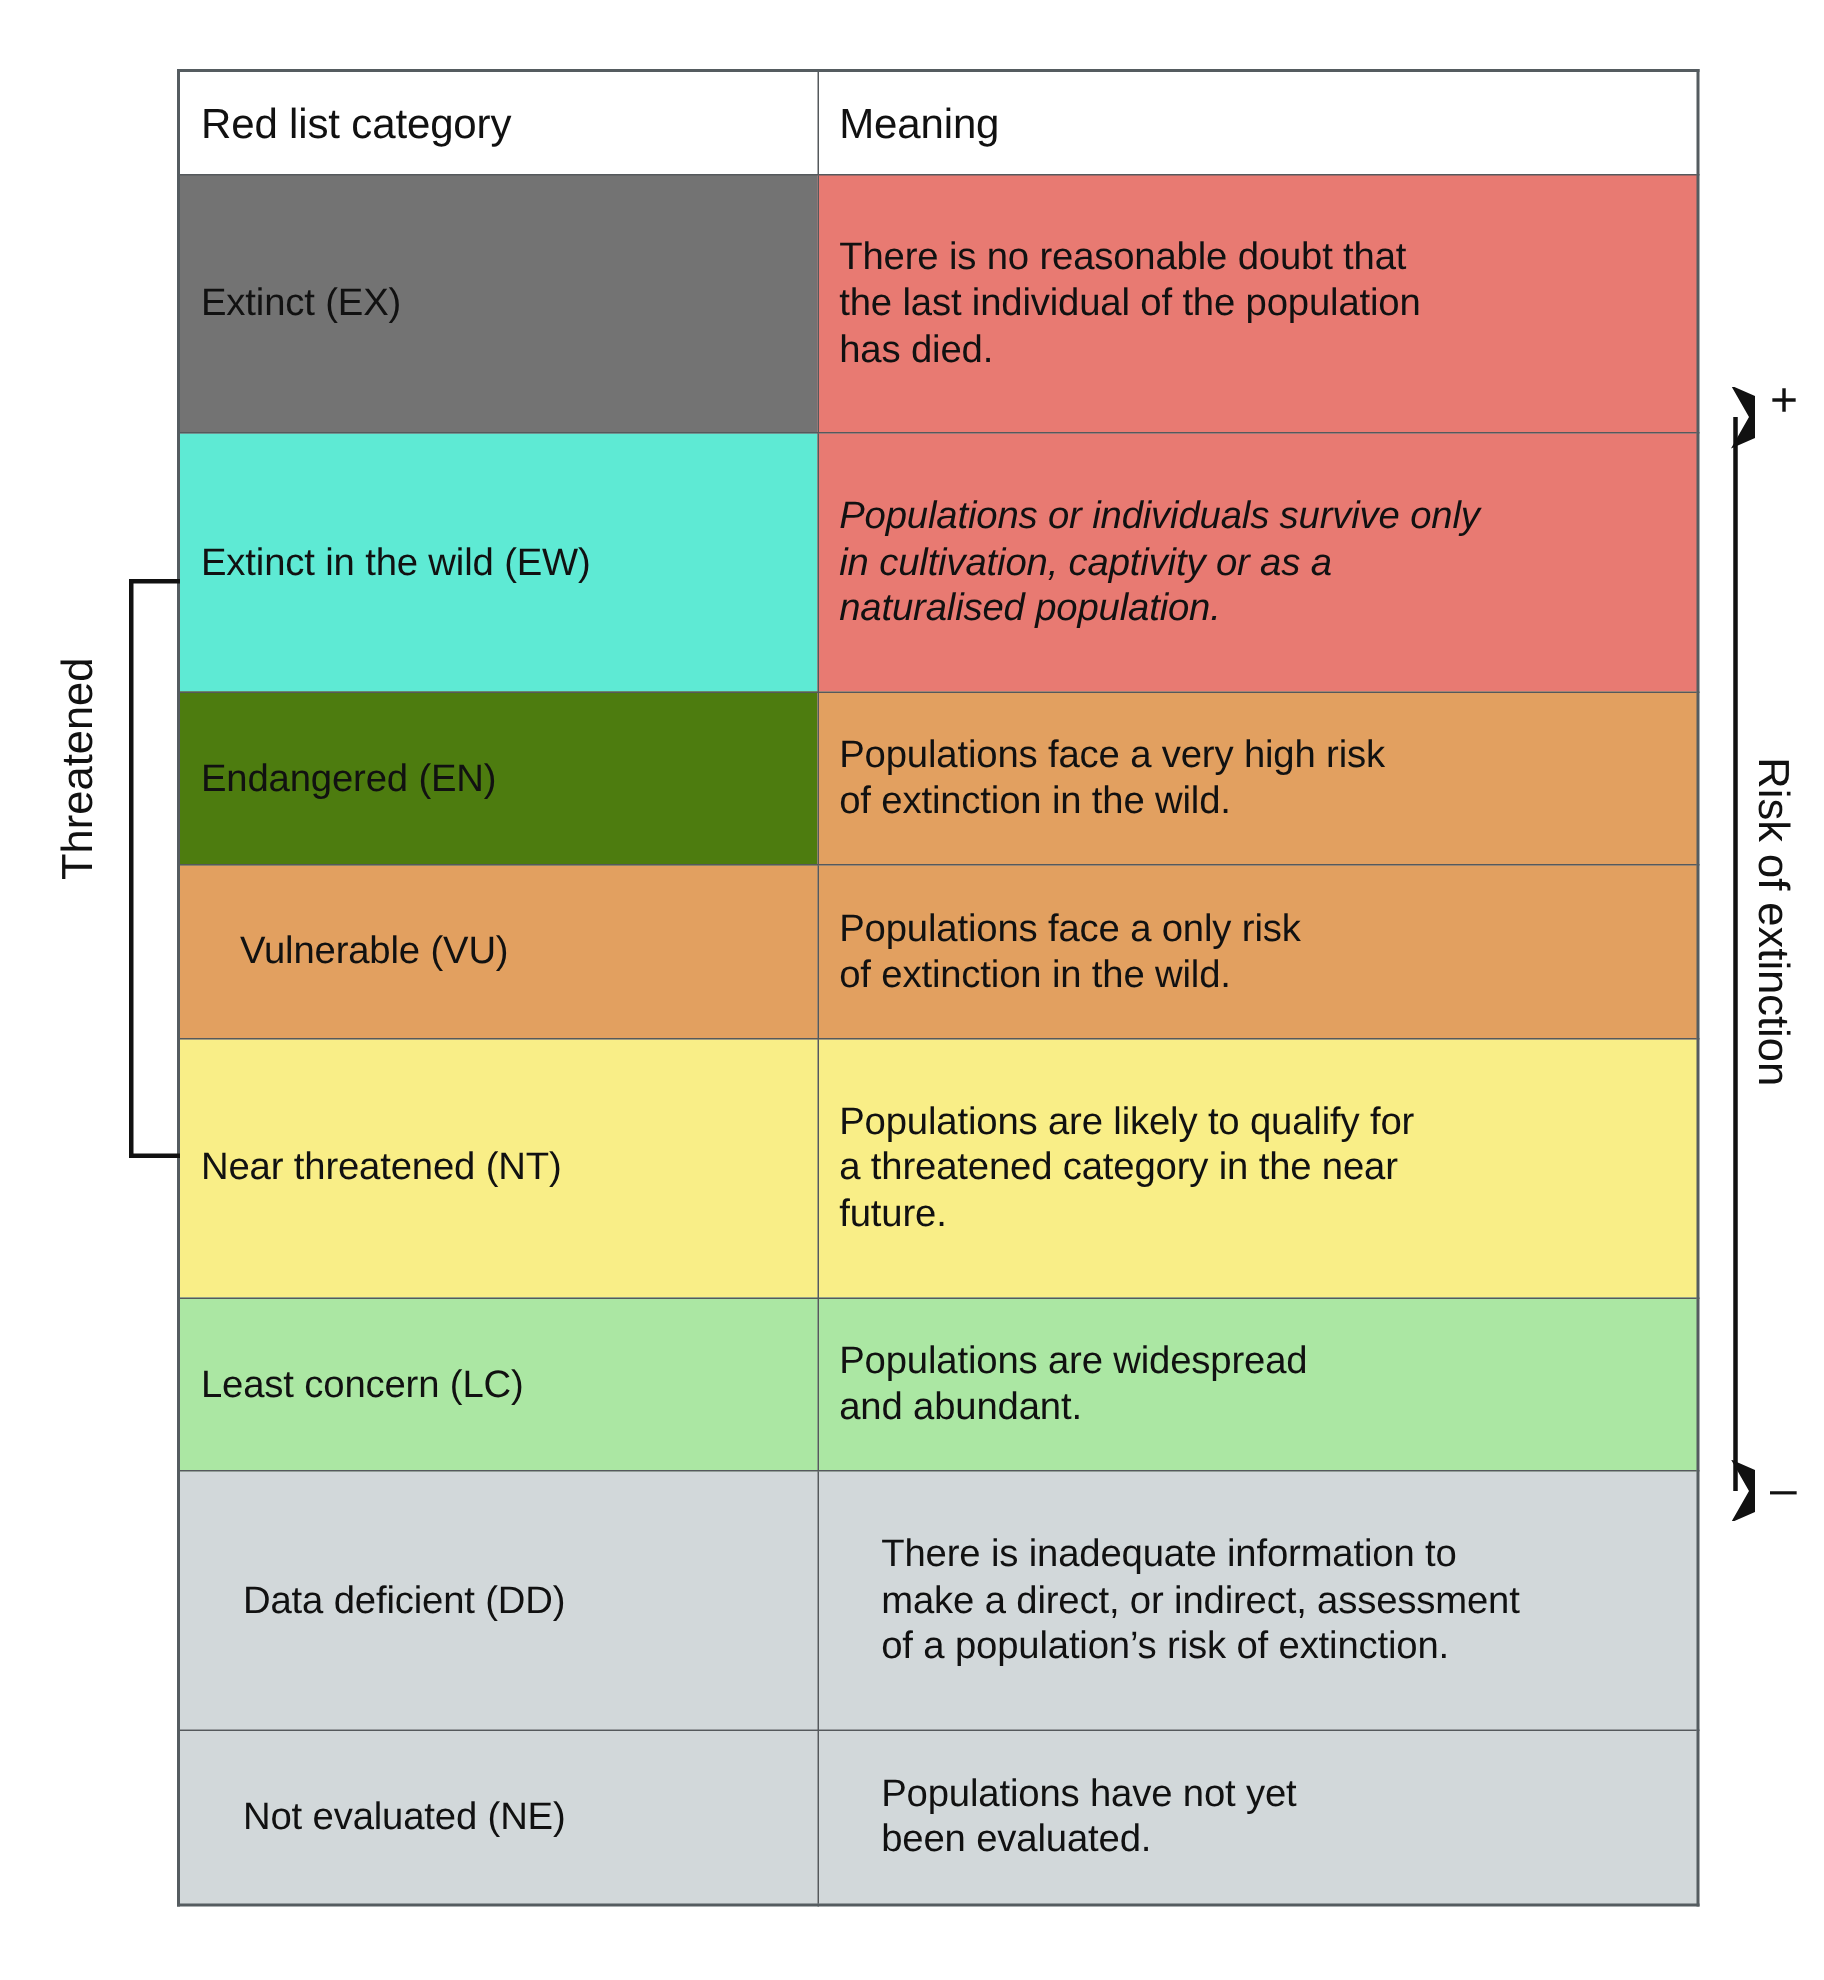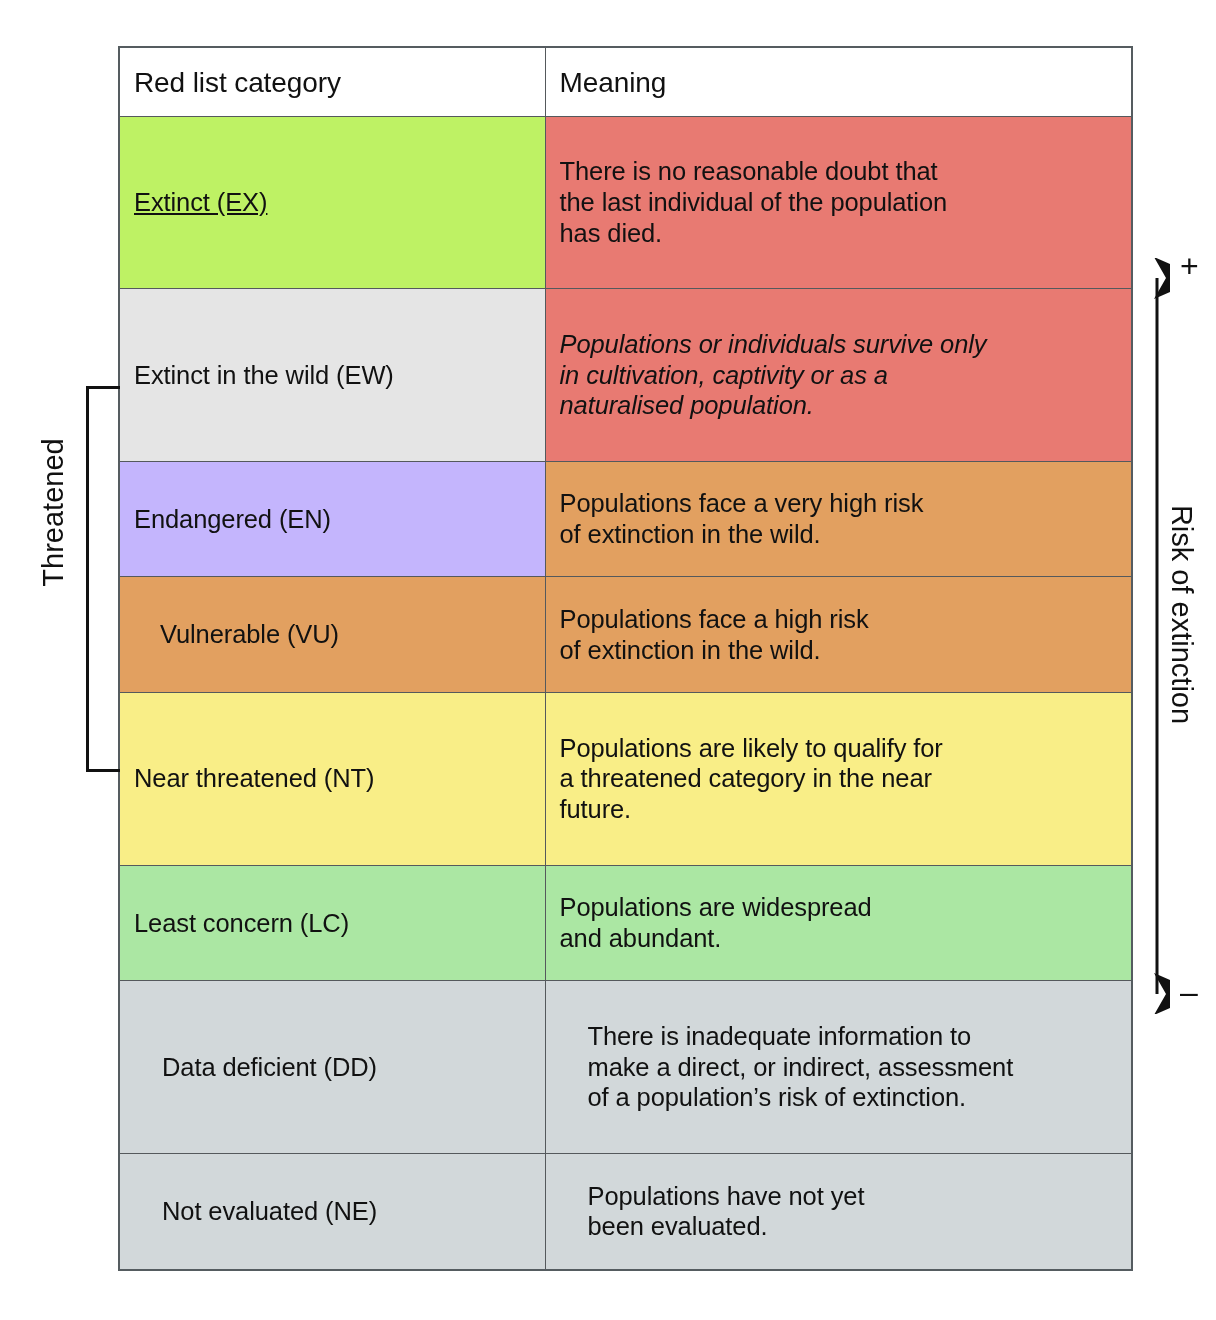--- a/index.html
+++ b/index.html
@@ -146,50 +146,50 @@
           <col class="c1">
           <col class="c2">
         </colgroup>
       <tbody>
         <tr class="header-row">
           <td>Red list category</td>
           <td>Meaning</td>
         </tr>
 
         <tr class="row-ex">
-          <td class="cat" style="background: #bef264; text-decoration: underline;">Extinct (EX)</td>
+          <td class="cat" style="background: #737373;">Extinct (EX)</td>
           <td class="mean" style="background: rgb(232, 122, 114);">
             <span class="ml">There is no reasonable doubt that</span>
             <span class="ml">the last individual of the population</span>
             <span class="ml">has died.</span>
           </td>
         </tr>
 
         <tr class="row-ew">
-          <td class="cat" style="background: #e5e5e5;">Extinct in the wild (EW)</td>
+          <td class="cat" style="background: #5eead4;">Extinct in the wild (EW)</td>
           <td class="mean" style="background: rgb(232, 122, 114); font-style: italic;">
             <span class="ml">Populations or individuals survive only</span>
             <span class="ml">in cultivation, captivity or as a</span>
             <span class="ml">naturalised population.</span>
           </td>
         </tr>
 
 
         <tr class="row-en">
-          <td class="cat" style="background: #c4b5fd;">Endangered (EN)</td>
+          <td class="cat" style="background: #4d7c0f;">Endangered (EN)</td>
           <td class="mean" style="background: rgb(226, 160, 96);">
             <span class="ml">Populations face a very high risk</span>
             <span class="ml">of extinction in the wild.</span>
           </td>
         </tr>
 
         <tr class="row-vu">
           <td class="cat" style="background: rgb(226, 160, 96); padding-left: 40px;">Vulnerable (VU)</td>
           <td class="mean" style="background: rgb(226, 160, 96);">
-            <span class="ml">Populations face a high risk</span>
+            <span class="ml">Populations face a only risk</span>
             <span class="ml">of extinction in the wild.</span>
           </td>
         </tr>
 
         <tr class="row-nt">
           <td class="cat" style="background: rgb(249, 238, 135);">Near threatened (NT)</td>
           <td class="mean" style="background: rgb(249, 238, 135);">
             <span class="ml">Populations are likely to qualify for</span>
             <span class="ml">a threatened category in the near</span>
             <span class="ml">future.</span>

